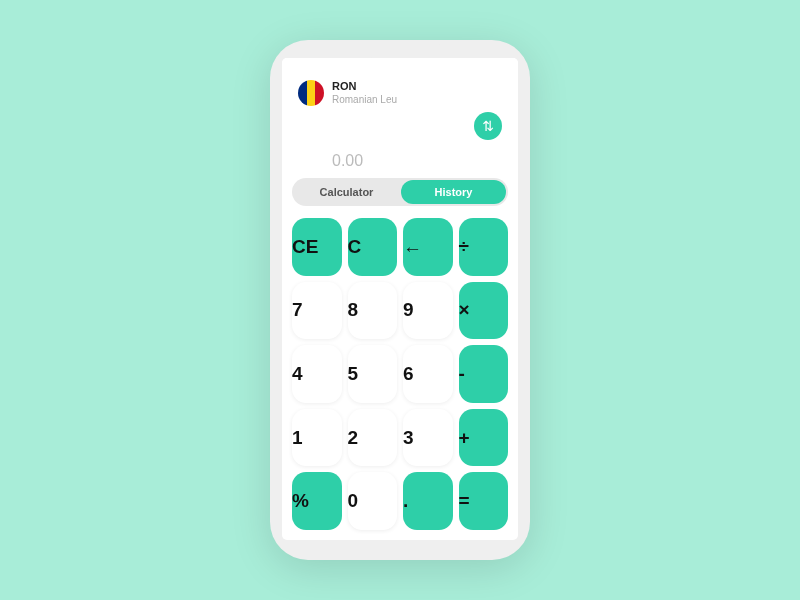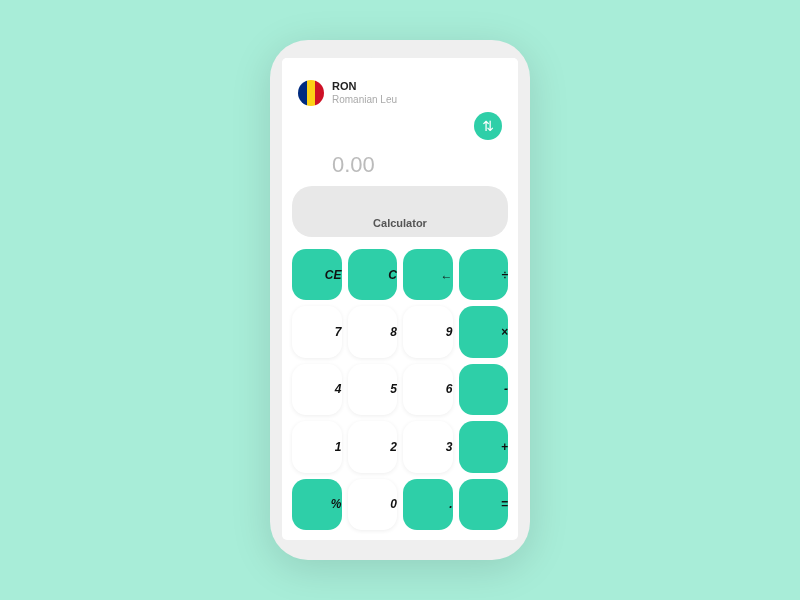--- a/index.html
+++ b/index.html
@@ -73,21 +73,21 @@
       line-height: 1.2;
     }
 
     .currency-name {
       font-size: 10px;
       color: #aaa;
       line-height: 1.2;
     }
 
     .currency-amount {
-      font-size: 22px;
+      font-size: 16px;
       font-weight: 300;
       color: #bbb;
       padding: 6px 0 0 34px;
     }
 
     .swap-row {
       display: flex;
       justify-content: flex-end;
       padding: 6px 0;
     }
@@ -128,21 +128,20 @@
     }
 
     .tab.active {
       background: #2ecfa8;
       color: #fff;
     }
 
     .tab.inactive {
       background: transparent;
       color: #555;
-      margin-top: 23px;
     }
 
     
     .keypad {
       flex: 1;
       padding: 4px 10px 10px 10px;
       display: grid;
       grid-template-rows: repeat(5, 1fr);
       gap: 6px;
     }
@@ -150,27 +149,26 @@
     .keypad-row {
       display: grid;
       grid-template-columns: repeat(4, 1fr);
       gap: 6px;
     }
 
     .key {
       border-radius: 14px;
       display: flex;
       align-items: center;
-      justify-content: flex-end;
-      font-size: 12px;
+      justify-content: flex-start;
+      font-size: 19px;
       font-weight: 600;
       cursor: pointer;
       user-select: none;
       transition: opacity 0.1s;
-      font-style: italic;
     }
 
     .key.green {
       background: #2ecfa8;
       color: #111;
     }
 
     .key.white {
       background: #fff;
       color: #111;
@@ -232,20 +230,23 @@
       </div>
 
 
       <div class="currency-amount">0.00</div>
     </div>
 
     <div class="tab-bar">
       <div class="tab inactive">
         <span>Calculator</span>
       </div>
+      <div class="tab active">
+        <span>History</span>
+      </div>
     </div>
 
     <div class="keypad">
 
       <div class="keypad-row">
         <div class="key green">
             <span>CE</span>
           </div>
         <div class="key green">
             <span>C</span>

